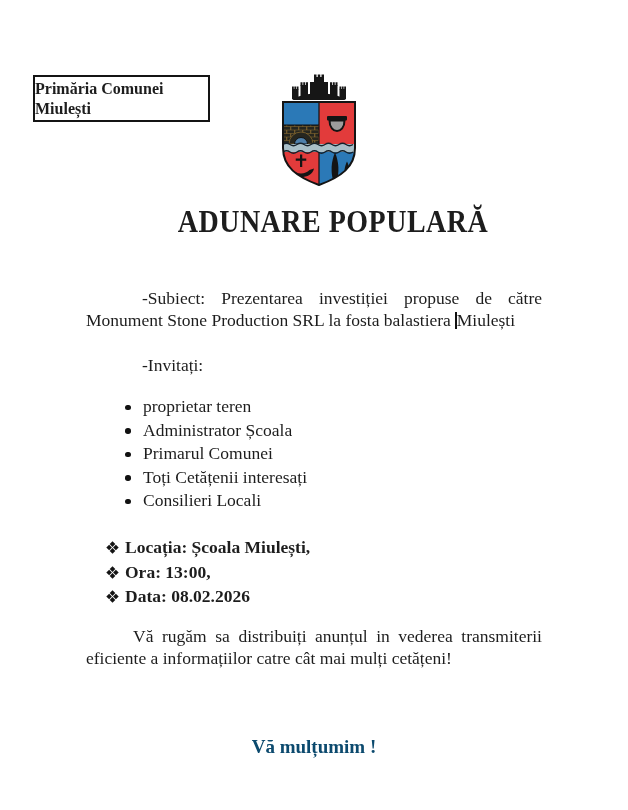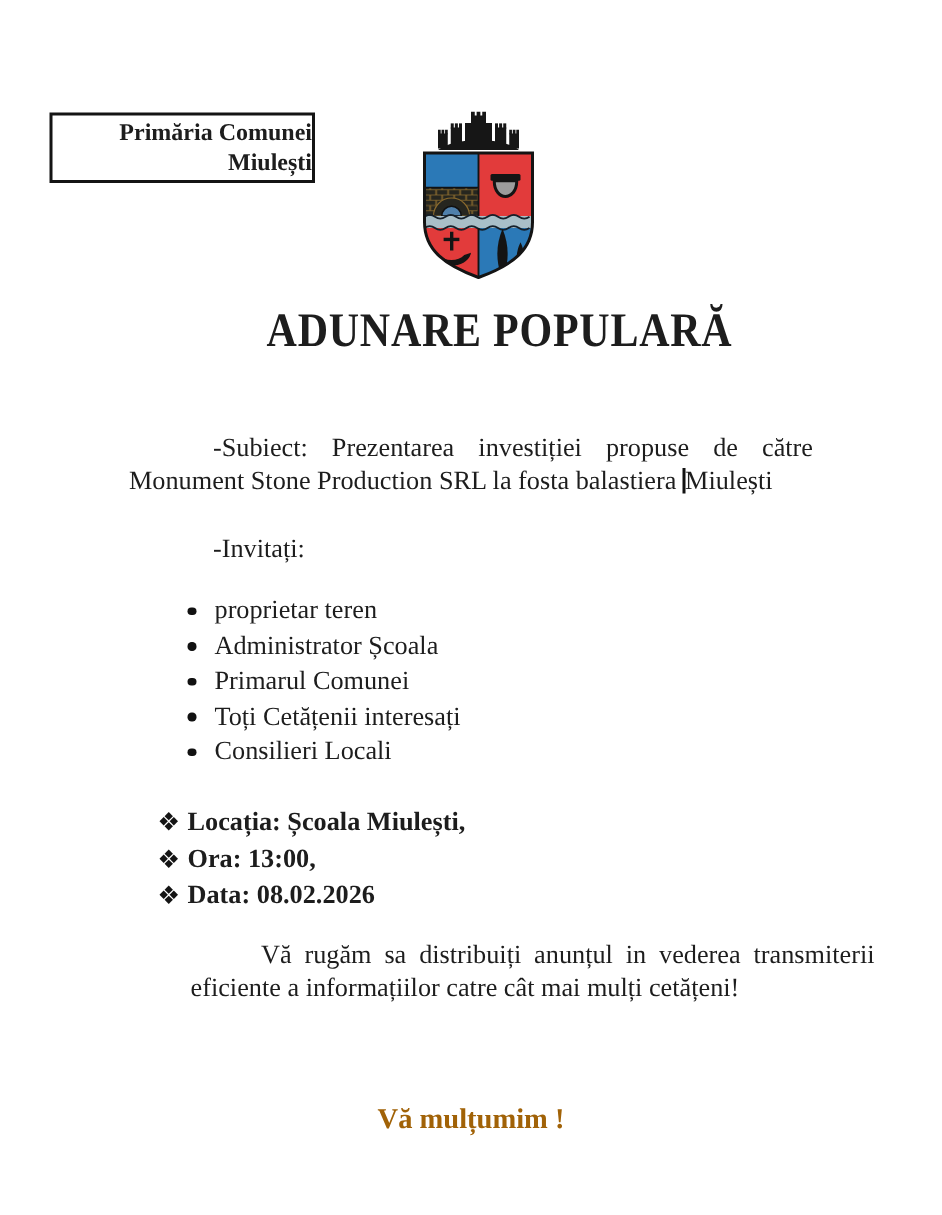--- a/index.html
+++ b/index.html
@@ -7,21 +7,21 @@
     width:628px; height:810px; background:#ffffff;
     font-family:"Liberation Serif", serif; color:#1d1d1d;
     position:relative; overflow:hidden;
   }
   .page { position:absolute; inset:0; background:#ffffff; }
 
   .org-box {
     position:absolute; left:33px; top:75px; width:177px; height:47px;
     border:2px solid #141414; box-sizing:border-box;
     display:flex; flex-direction:column; justify-content:center;
-    text-align:right; font-weight:bold; font-size:16px; line-height:19.5px;
+    text-align:left; font-weight:bold; font-size:16px; line-height:19.5px;
   }
 
   .coa { position:absolute; left:279px; top:74px; width:80px; height:112px; }
 
   .title {
     position:absolute; left:0; right:0; top:203px; margin:0;
     padding-left:38px; text-align:center;
     font-size:28px; font-weight:bold; letter-spacing:0.5px;
     transform:scaleY(1.15); transform-origin:center top; white-space:nowrap;
   }
@@ -37,25 +37,25 @@
   .bullets li { position:relative; padding-left:41px; line-height:23.5px; }
   .bullets li::before {
     content:""; position:absolute; left:23px; top:9.5px;
     width:5.5px; height:5.5px; background:#111; border-radius:50%;
   }
 
   .details { position:absolute; top:535px; left:0; font-weight:bold; }
   .detail-row { margin:0; padding-left:20px; line-height:24.5px; white-space:nowrap; }
   .diamond-icon { width:13px; height:13px; display:inline-block; vertical-align:-1px; margin-right:6px; }
 
-  .closing { position:absolute; top:626px; width:456px; text-indent:47px;margin-left:41px; }
+  .closing { position:absolute; top:626px; width:456px; text-indent:47px; }
 
   .thanks {
     position:absolute; left:0; right:0; top:736px; margin:0;
-    text-align:center; font-weight:bold; font-size:19px; color:#a16207;
+    text-align:center; font-weight:bold; font-size:19px; color:#0c4a6e;
   }
 </style>
 </head>
 <body>
 
 <div class="page">
 
   <div class="org-box">
     <div>Primăria Comunei</div>
     <div>Miulești</div>

